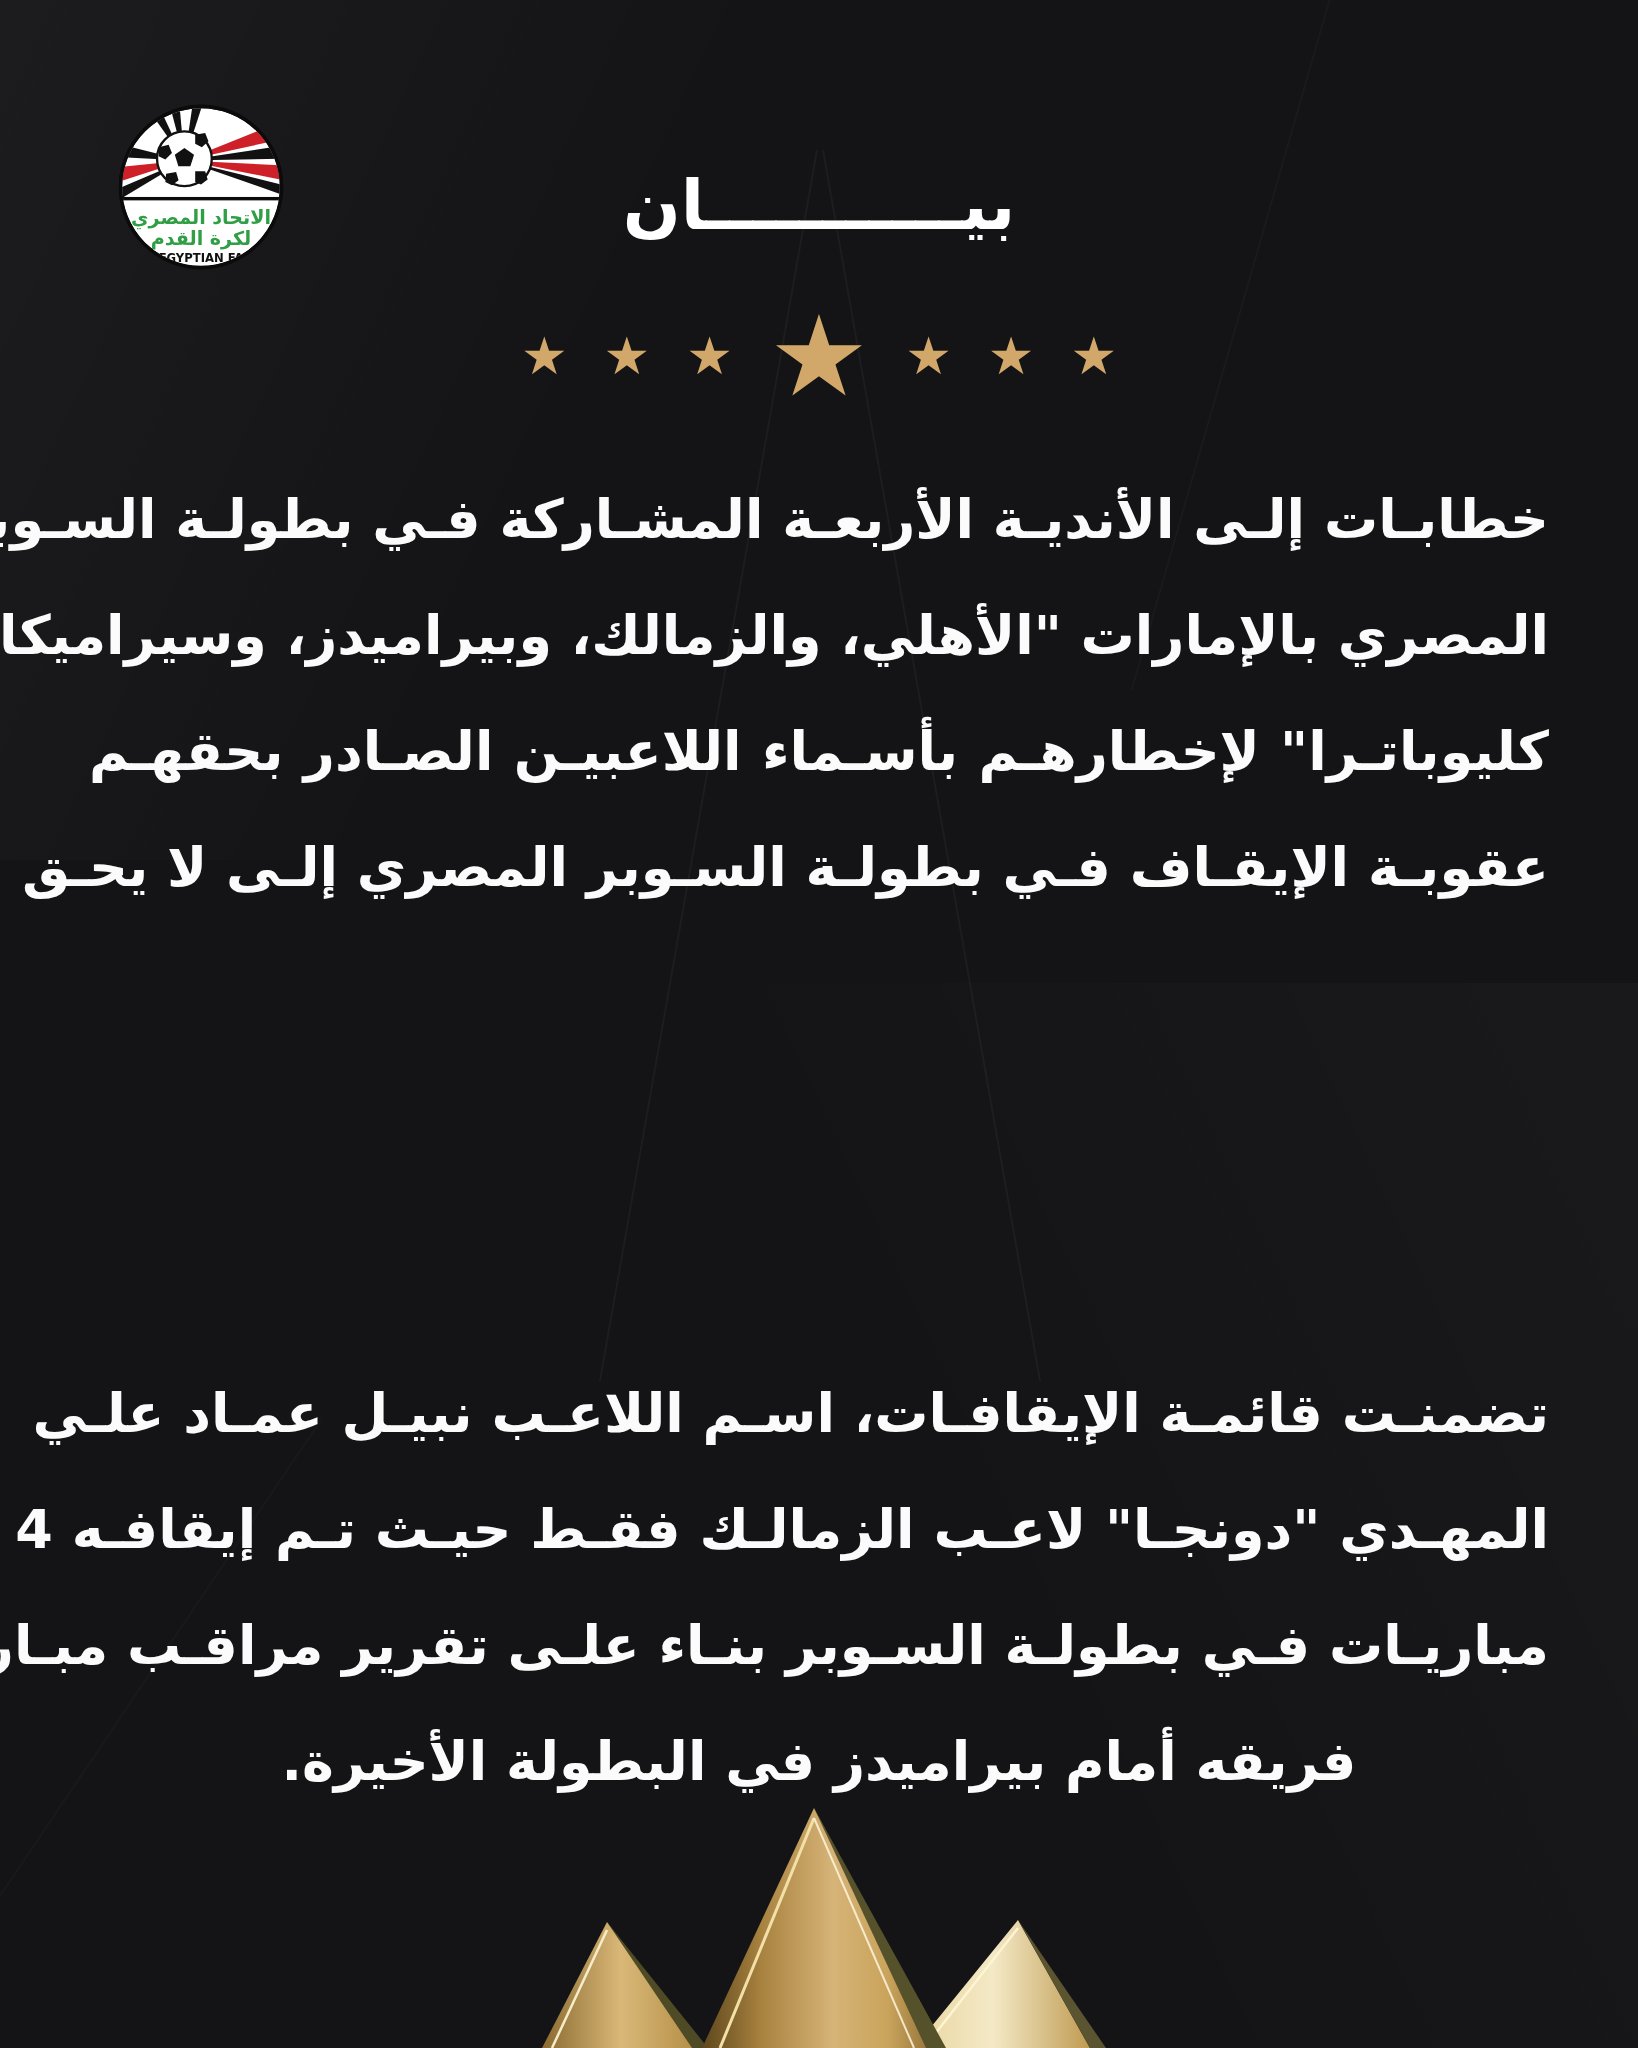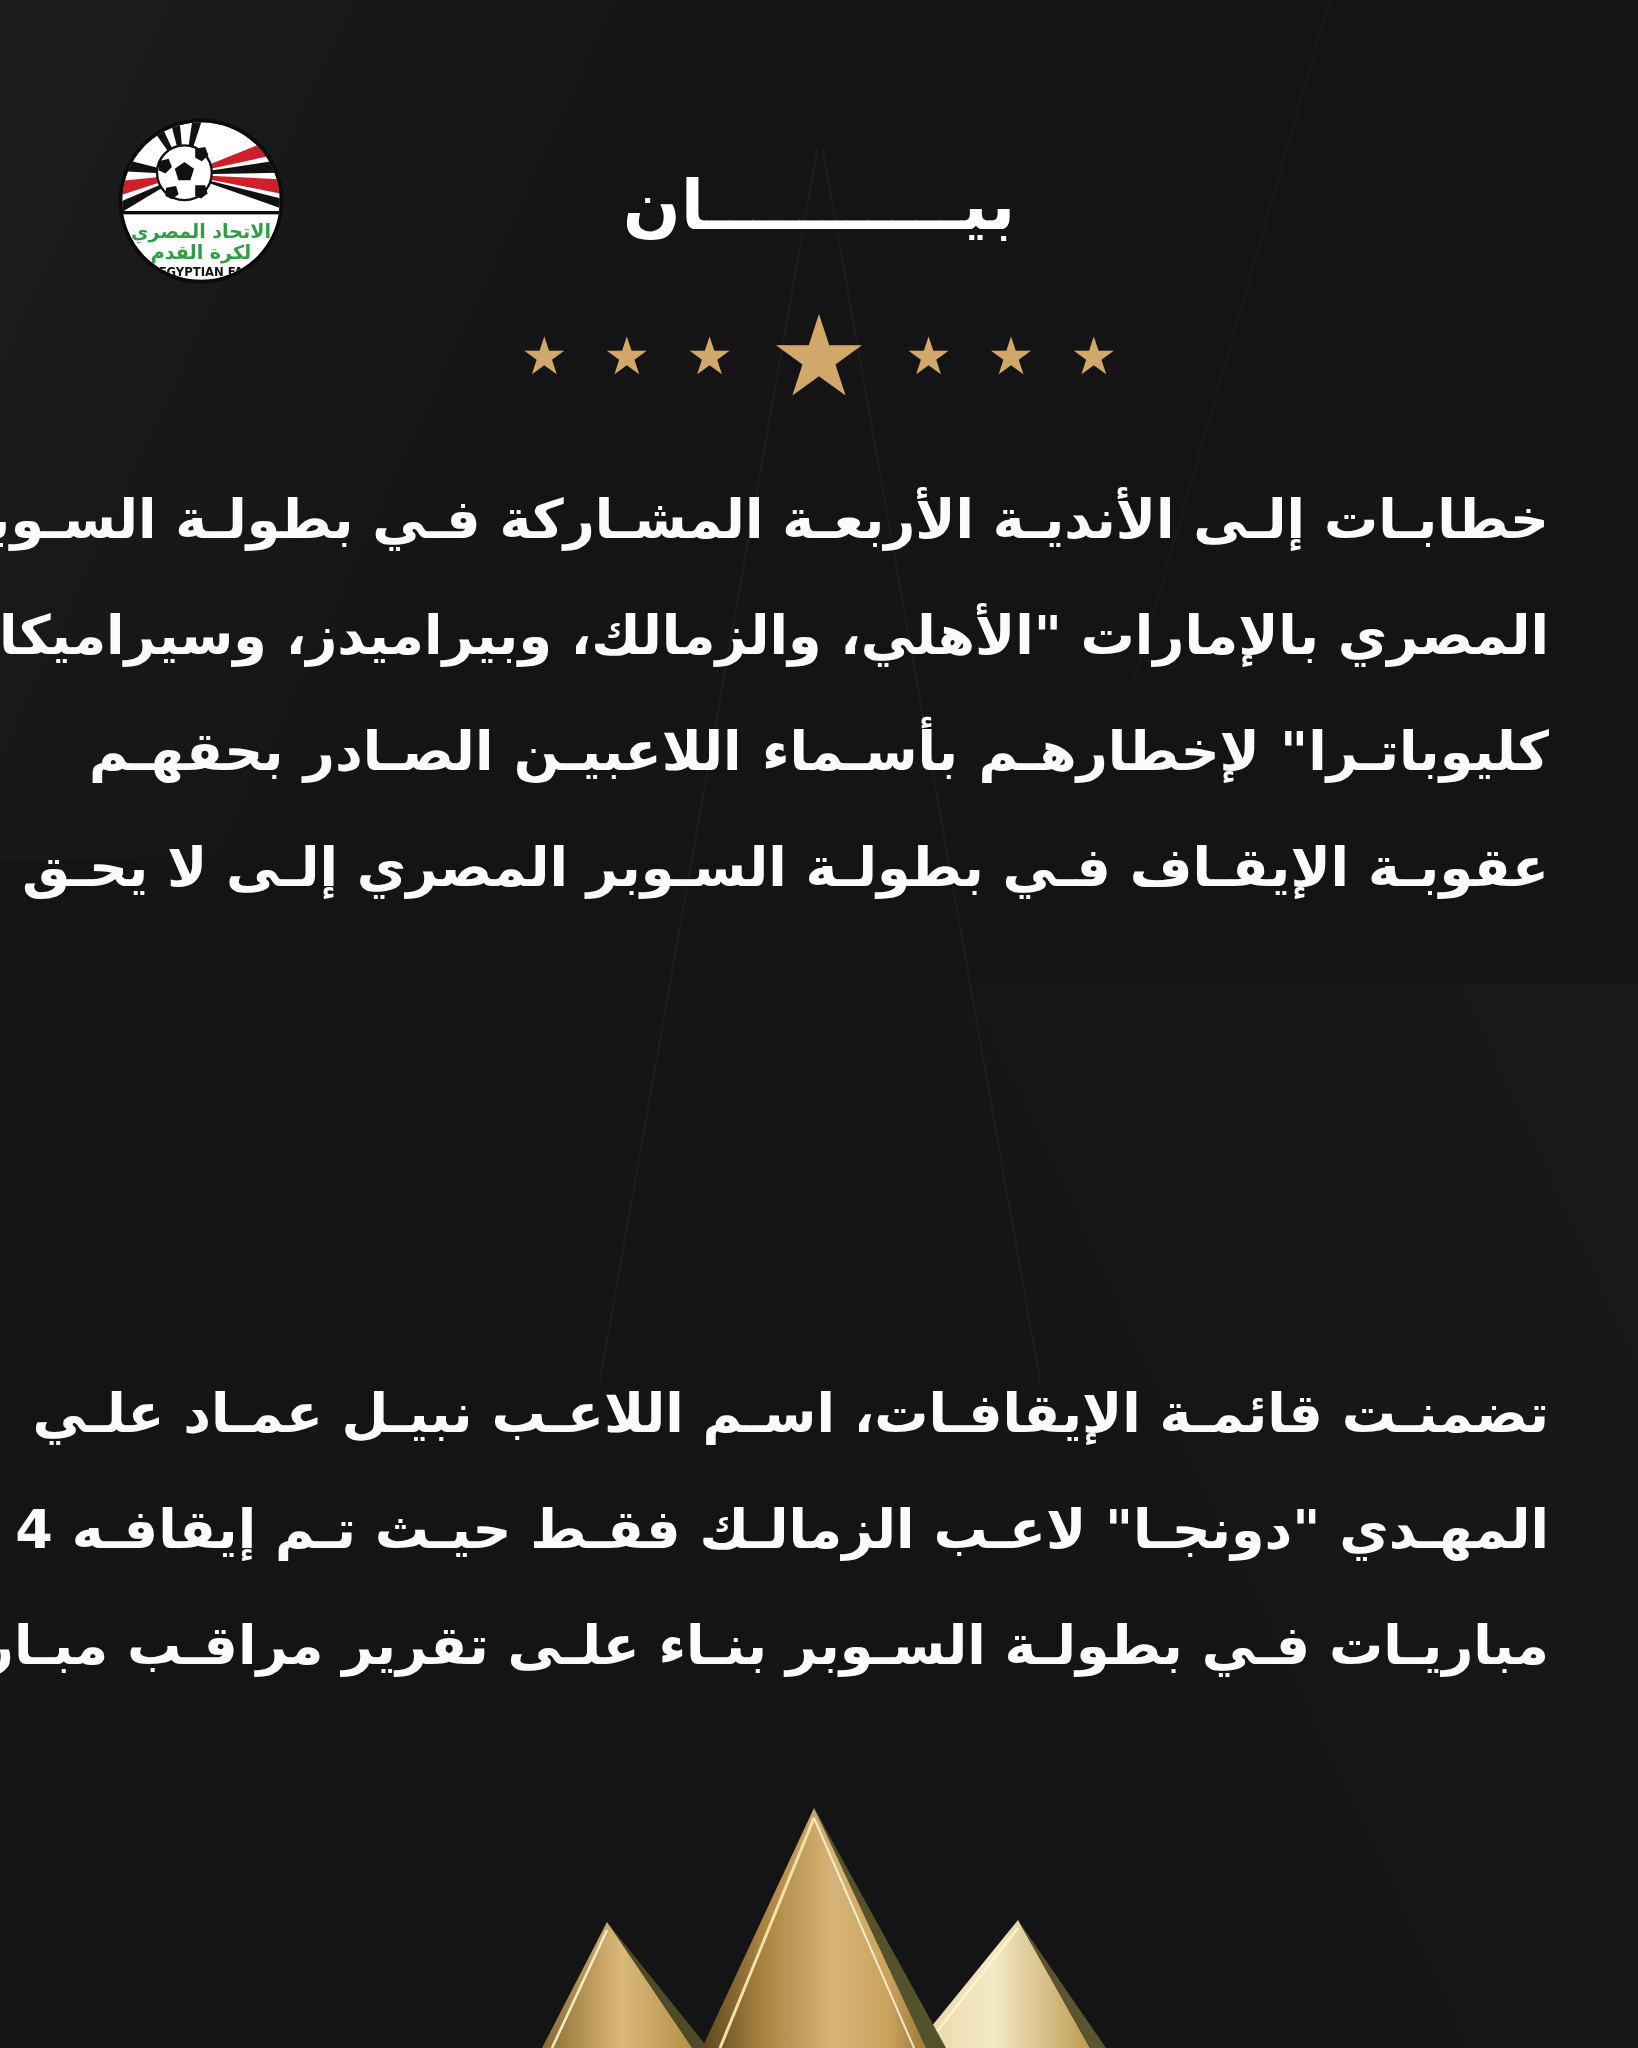--- a/index.html
+++ b/index.html
@@ -17,21 +17,21 @@
   .facet-bottom { position:absolute; inset:auto 0 0 0; height:52%;
                   background:linear-gradient(245deg, rgba(255,255,255,0.025), transparent 45%);
                   pointer-events:none; }
   .bgline { position:absolute; width:2px; background:rgba(255,255,255,0.04);
             transform-origin:top center; pointer-events:none; }
   .bgline.l1 { left:816px; top:150px; height:1250px; transform:rotate(10deg); }
   .bgline.l2 { left:822px; top:150px; height:1250px; transform:rotate(-10deg); }
   .bgline.l3 { left:320px; top:1420px; height:900px; transform:rotate(34deg); opacity:.6; }
   .bgline.l4 { left:1340px; top:-40px; height:760px; transform:rotate(16deg); opacity:.7; }
 
-  .logo { position:absolute; top:118px; left:118px; width:166px; height:166px; }
+  .logo { position:absolute; top:104px; left:118px; width:166px; height:166px; }
 
   .title {
     position:absolute; top:132px; left:0; right:0;
     text-align:center; direction:rtl;
     font-size:68px; font-weight:700; color:#ffffff; line-height:1;
     letter-spacing:0;
     margin-top:40px;
   }
 
   .stars-row {
@@ -121,20 +121,21 @@
   <div class="line">خطابـات إلـى الأنديـة الأربعـة المشـاركة فـي بطولـة السـوبر</div>
   <div class="line">المصري بالإمارات "الأهلي، والزمالك، وبيراميدز، وسيراميكا</div>
   <div class="line">كليوباتـرا" لإخطارهـم بأسـماء اللاعبيـن الصـادر بحقهـم</div>
   <div class="line">عقوبـة الإيقـاف فـي بطولـة السـوبر المصري إلـى لا يحـق</div>
 </div>
 
 <div class="para para-2">
   <div class="line">تضمنـت قائمـة الإيقافـات، اسـم اللاعـب نبيـل عمـاد علـي</div>
   <div class="line">المهـدي "دونجـا" لاعـب الزمالـك فقـط حيـث تـم إيقافـه 4</div>
   <div class="line">مباريـات فـي بطولـة السـوبر بنـاء علـى تقرير مراقـب مبـاراة</div>
+  <div class="line">فريقه أمام بيراميدز في البطولة الأخيرة.</div>
 </div>
 
 <div class="crown">
   <svg viewBox="0 0 650 246" width="650" height="246">
     <defs>
       <linearGradient id="gradCenter" x1="0" y1="0" x2="1" y2="0">
         <stop offset="0" stop-color="#5e471d"></stop>
         <stop offset=".25" stop-color="#a8823f"></stop>
         <stop offset=".55" stop-color="#d6b377"></stop>
         <stop offset=".78" stop-color="#caa45c"></stop>

